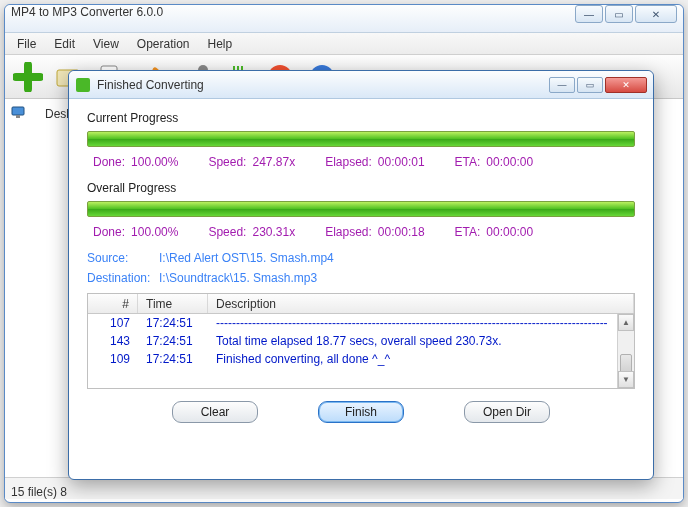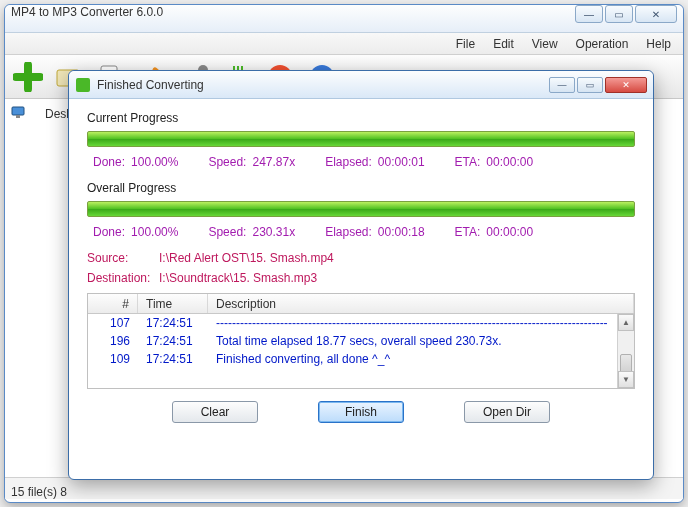--- a/index.html
+++ b/index.html
@@ -6,21 +6,21 @@
 body { background: #f0f0f0; width: 688px; height: 507px; overflow: hidden; }
 
 
 .main-window { position: absolute; left: 4px; top: 4px; width: 680px; height: 499px; border: 1px solid #5a8ac6; border-radius: 6px; background: #fff; box-shadow: 0 4px 12px rgba(0,0,0,0.3); }
 .main-titlebar { height: 28px; background: linear-gradient(#fdfefe, #e6eef8); border-bottom: 1px solid #c0d0e0; border-radius: 6px 6px 0 0; display: flex; align-items: flex-start; padding: 0 6px; }
 .main-title { font-size: 12px; color: #333; flex: 1; }
 .win-btns { display: flex; gap: 2px; }
 .win-btn { width: 28px; height: 18px; border: 1px solid #8aa8c8; border-radius: 3px; background: linear-gradient(#f8fbfe, #d8e6f4); display: flex; align-items: center; justify-content: center; font-size: 10px; color: #405570; }
 .win-btn.close { width: 42px; }
 
-.menubar { height: 22px; background: linear-gradient(#f8f8f8, #ececec); border-bottom: 1px solid #d0d0d0; display: flex; align-items: center; padding: 0 4px; gap: 2px; justify-content: flex-end; }
+.menubar { height: 22px; background: linear-gradient(#f8f8f8, #ececec); border-bottom: 1px solid #d0d0d0; display: flex; align-items: center; padding: 0 4px; gap: 2px; }
 .menu-item { padding: 2px 8px; color: #333; font-size: 12px; }
 
 .toolbar { height: 44px; background: linear-gradient(#fdfdfd, #e8e8e8); border-bottom: 1px solid #c8c8c8; display: flex; align-items: center; padding: 0 6px; gap: 8px; }
 .tool-icon { width: 34px; height: 34px; display: flex; align-items: center; justify-content: center; }
 
 .main-body { display: flex; height: 378px; }
 .sidebar { width: 68px; border-right: 1px solid #d0d0d0; background: #fff; padding: 4px; }
 .sidebar-item { display: flex; align-items: center; gap: 20px; padding: 2px; font-size: 12px; color: #333; }
 .status { height: 22px; border-top: 1px solid #d0d0d0; background: #f4f4f4; display: flex; align-items: flex-end; padding: 0 6px; font-size: 12px; color: #333; }
 
@@ -34,38 +34,38 @@
 .dlg-btn.close { width: 42px; background: linear-gradient(#f49a95, #d64b42); border-color: #a03028; color: #fff; }
 
 .dialog-body { padding: 10px 18px 8px 18px; }
 
 .section-label { font-size: 12px; color: #222; margin-bottom: 6px; margin-top: 2px; }
 .progress-bar { height: 16px; border: 1px solid #7aa040; border-radius: 2px; background: linear-gradient(#baf060, #4ec020 50%, #3aa818 51%, #68d838); margin-bottom: 8px; }
 .stats-row { display: flex; align-items: center; font-size: 12px; color: #a21caf; margin-bottom: 12px; padding: 0 6px; }
 .stats-row .lbl { margin-right: 6px; }
 .stats-row .val { margin-right: 30px; font-family: "Segoe UI", Tahoma, sans-serif; }
 
-.path-row { display: flex; font-size: 12px; color: #be185d; margin-bottom: 6px; align-items: flex-end; }
+.path-row { display: flex; font-size: 12px; color: #3b82f6; margin-bottom: 6px; align-items: flex-end; }
 .path-row .k { width: 72px; }
 .path-row .v { }
 
 .log-table { border: 1px solid #c0c0c0; margin-top: 8px; height: 96px; overflow: hidden; position: relative; background: #fff; }
 .log-header { display: flex; background: linear-gradient(#fdfdfd, #ececec); border-bottom: 1px solid #c8c8c8; height: 20px; align-items: center; }
 .log-header > div { padding: 0 8px; font-size: 12px; color: #333; border-right: 1px solid #d8d8d8; height: 100%; display: flex; align-items: center; }
 .col-n { width: 50px; text-align: right; justify-content: flex-end; }
 .col-t { width: 70px; }
 .col-d { flex: 1; }
 .log-row { display: flex; height: 18px; align-items: center; color: #0018c8; font-size: 12px; }
 .log-row > div { padding: 0 8px; white-space: nowrap; overflow: hidden; }
 .log-scroll { position: absolute; right: 0; top: 20px; bottom: 0; width: 17px; background: #f0f0f0; border-left: 1px solid #d0d0d0; }
 .scroll-arrow { height: 17px; background: linear-gradient(#fafafa, #e0e0e0); border: 1px solid #c0c0c0; display: flex; align-items: center; justify-content: center; font-size: 8px; color: #666; }
 .scroll-thumb { position: absolute; left: 2px; right: 2px; top: 40px; height: 20px; background: linear-gradient(#e8e8e8, #d0d0d0); border: 1px solid #b0b0b0; border-radius: 2px; }
 
 .dialog-buttons { display: flex; justify-content: center; gap: 60px; margin-top: 12px; }
-.btn { width: 86px; height: 22px; border: 1px solid #8a98a8; border-radius: 3px; background: linear-gradient(#fdfdfd, #e4e8ec); font-size: 12px; color: #222; display: flex; align-items: center; justify-content: center; cursor: pointer; }
+.btn { width: 86px; height: 22px; border: 1px solid #8a98a8; border-radius: 9px; background: linear-gradient(#fdfdfd, #e4e8ec); font-size: 12px; color: #222; display: flex; align-items: center; justify-content: center; cursor: pointer; }
 .btn.default { border: 1px solid #2a72c8; background: linear-gradient(#eaf4ff, #bcdcfb); box-shadow: 0 0 0 1px #7ab8f0 inset; }
 </style>
 </head>
 <body>
 
 <div class="main-window">
   <div class="main-titlebar">
     <span class="main-title">MP4 to MP3 Converter 6.0.0</span>
     <div class="win-btns">
       <div class="win-btn">—</div>
@@ -200,21 +200,21 @@
         <div class="col-n">#</div>
         <div class="col-t">Time</div>
         <div class="col-d">Description</div>
       </div>
       <div class="log-row">
           <div class="col-n">107</div>
           <div class="col-t">17:24:51</div>
           <div class="col-d">--------------------------------------------------------------------------------------------------</div>
         </div>
       <div class="log-row">
-          <div class="col-n">196</div>
+          <div class="col-n">143</div>
           <div class="col-t">17:24:51</div>
           <div class="col-d">Total time elapsed 18.77 secs, overall speed 230.73x.</div>
         </div>
       <div class="log-row">
           <div class="col-n">109</div>
           <div class="col-t">17:24:51</div>
           <div class="col-d">Finished converting, all done ^_^</div>
         </div>
       <div class="log-scroll">
         <div class="scroll-arrow">▲</div>

